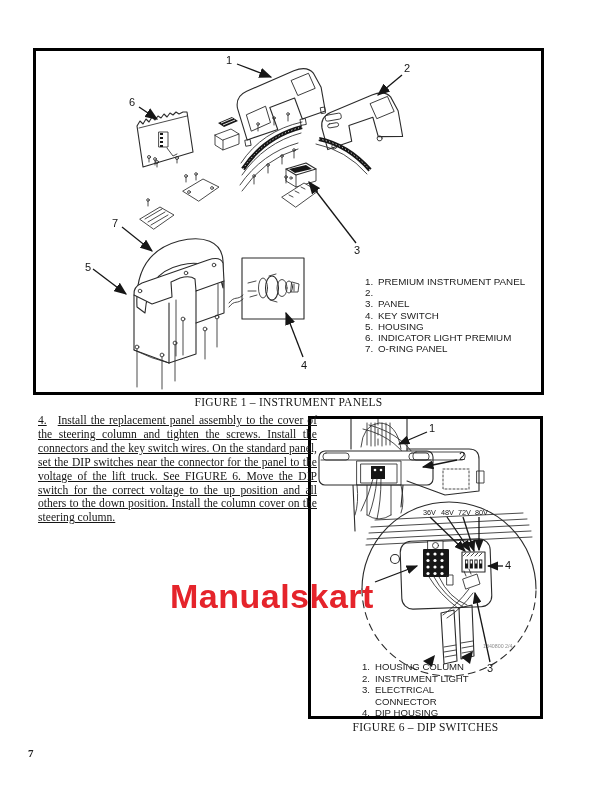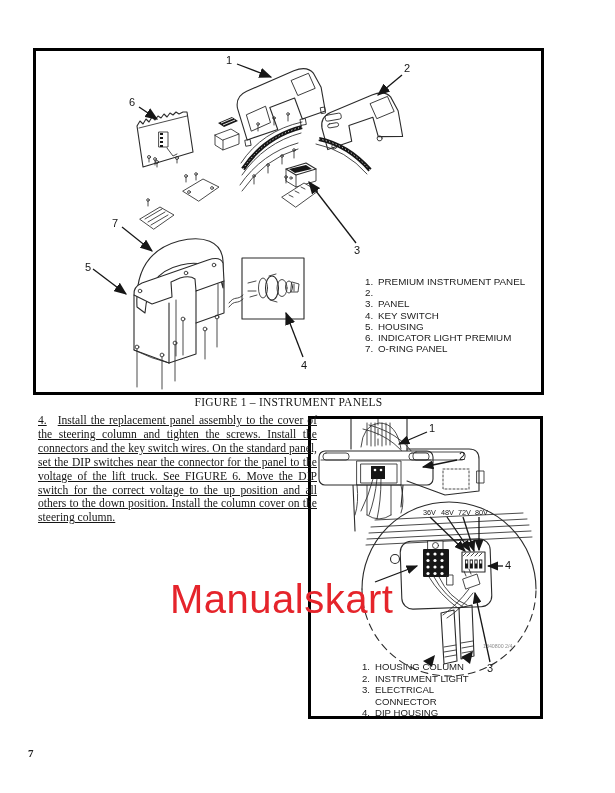--- a/index.html
+++ b/index.html
@@ -11,21 +11,21 @@
   svg.art{position:absolute;left:0;top:0;display:block;}
   .caption{position:absolute;text-align:center;font-family:"Liberation Serif",serif;
            font-size:11.5px;letter-spacing:.25px;color:#161616;z-index:2;}
   .cap5{left:33px;top:396px;width:511px;}
   .cap6{left:308px;top:721px;width:235px;}
   .step{position:absolute;left:22px;top:398px;width:279px;margin:16px;
         font-family:"Liberation Serif",serif;font-size:11.6px;line-height:13.9px;
         text-align:justify;color:#161616;z-index:2;text-decoration:underline;}
   .step .stepnum{padding-right:11px;}
   .watermark{position:absolute;left:170px;top:577px;z-index:6;
-             font-family:"Liberation Sans",sans-serif;font-weight:400;font-size:40px;
+             font-family:"Liberation Sans",sans-serif;font-weight:700;font-size:34px;
              letter-spacing:.5px;color:#e5242b;}
   .legend{position:absolute;color:#1c1c1c;z-index:3;font-family:"Liberation Sans",sans-serif;}
   .legend .lrow{display:flex;}
   .legend .lnum{width:13px;flex:none;}
   .legend .llabel{flex:1;}
   .legend5{left:329px;top:225px;width:178px;font-size:9.8px;line-height:11.2px;}
   .legend6{left:51px;top:242px;width:162px;font-size:9.6px;line-height:11.5px;}
   .llabel.narrow115{max-width:118px;}
   .llabel.narrow72{max-width:74px;}
   .page-number{position:absolute;left:28px;top:747px;font-family:"Liberation Serif",serif;
@@ -388,15 +388,16 @@
           <span class="lnum">3.</span>
           <span class="llabel narrow72">ELECTRICAL CONNECTOR</span>
         </div>
       <div class="lrow">
           <span class="lnum">4.</span>
           <span class="llabel">DIP HOUSING</span>
         </div>
     </div>
   </div>
 
+  <div class="caption cap6">FIGURE 6 – DIP SWITCHES</div>
 
   <div class="page-number">7</div>
 </div>
 
 </body></html>

